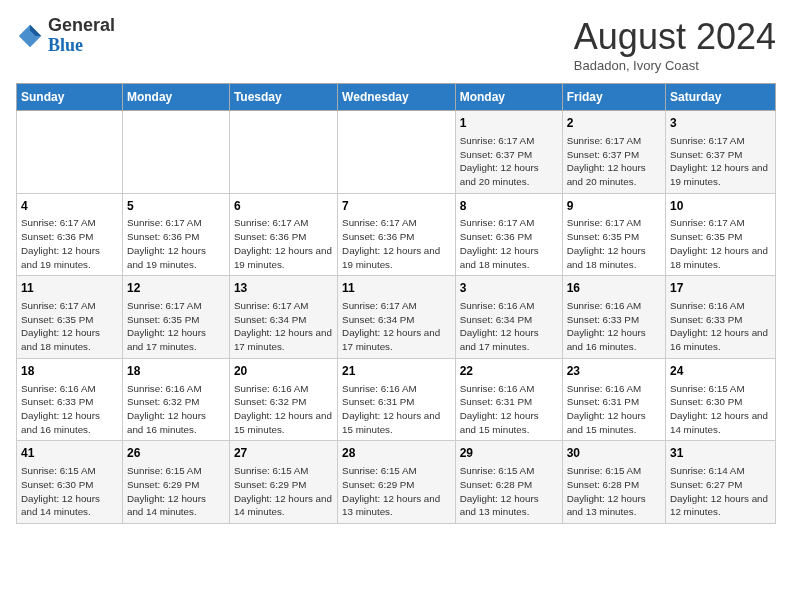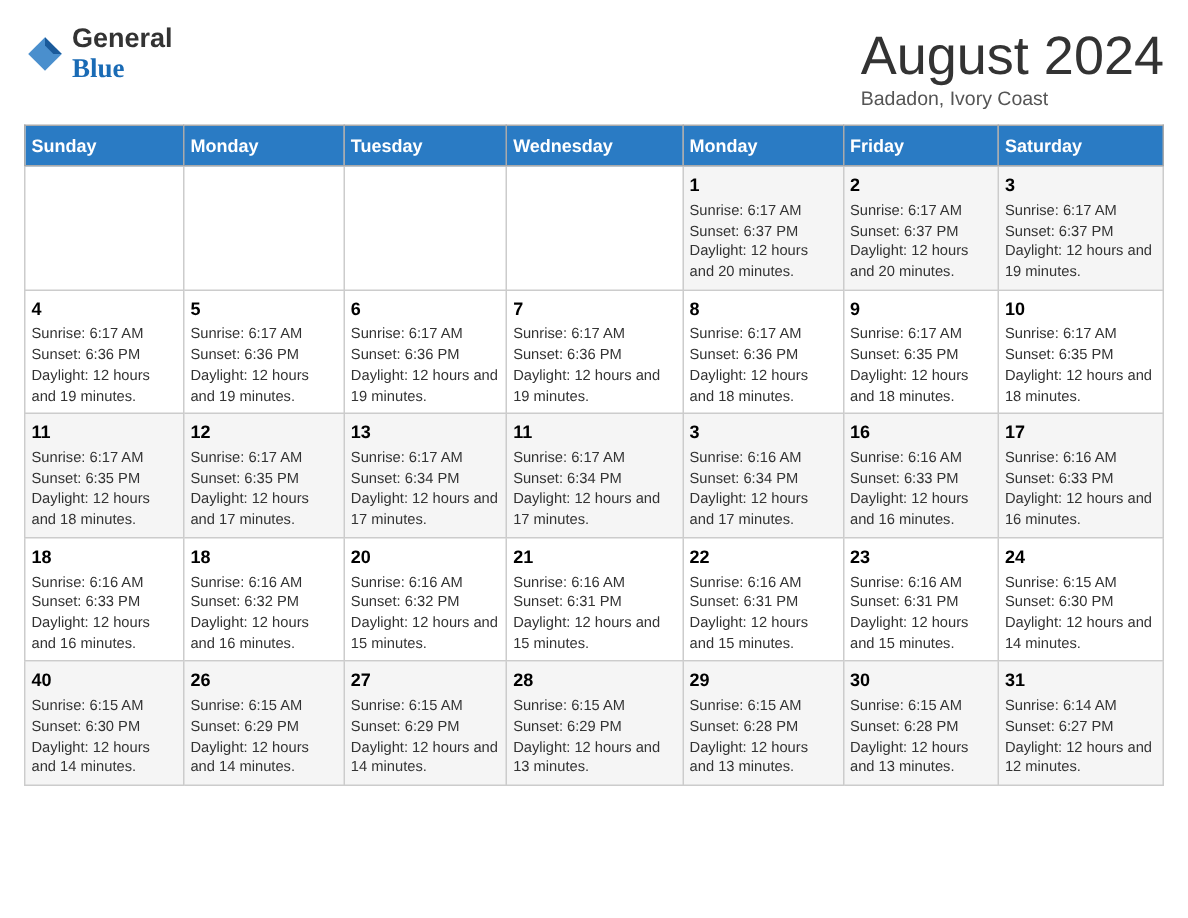--- a/index.html
+++ b/index.html
@@ -220,21 +220,21 @@
           <span class="day-num">23</span>
           <div class="day-info">Sunrise: 6:16 AM<br>Sunset: 6:31 PM<br>Daylight: 12 hours and 15 minutes.</div>
         </td>
         <td>
           <span class="day-num">24</span>
           <div class="day-info">Sunrise: 6:15 AM<br>Sunset: 6:30 PM<br>Daylight: 12 hours and 14 minutes.</div>
         </td>
       </tr>
       <tr>
         <td>
-          <span class="day-num">40</span>
+          <span class="day-num">41</span>
           <div class="day-info">Sunrise: 6:15 AM<br>Sunset: 6:30 PM<br>Daylight: 12 hours and 14 minutes.</div>
         </td>
         <td>
           <span class="day-num">26</span>
           <div class="day-info">Sunrise: 6:15 AM<br>Sunset: 6:29 PM<br>Daylight: 12 hours and 14 minutes.</div>
         </td>
         <td>
           <span class="day-num">27</span>
           <div class="day-info">Sunrise: 6:15 AM<br>Sunset: 6:29 PM<br>Daylight: 12 hours and 14 minutes.</div>
         </td>

